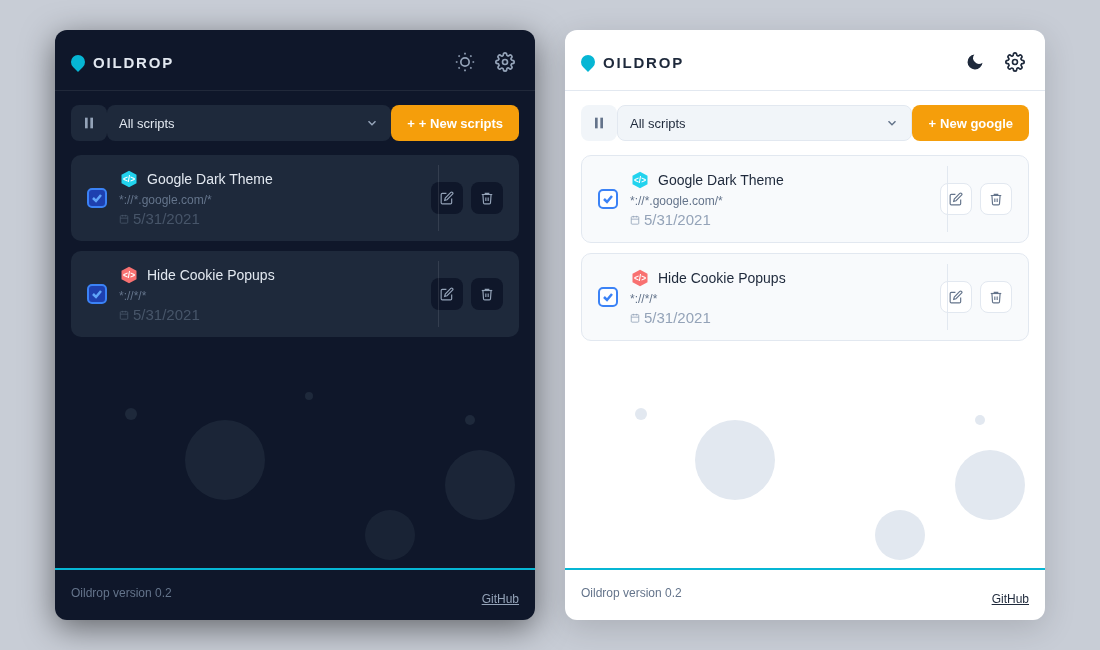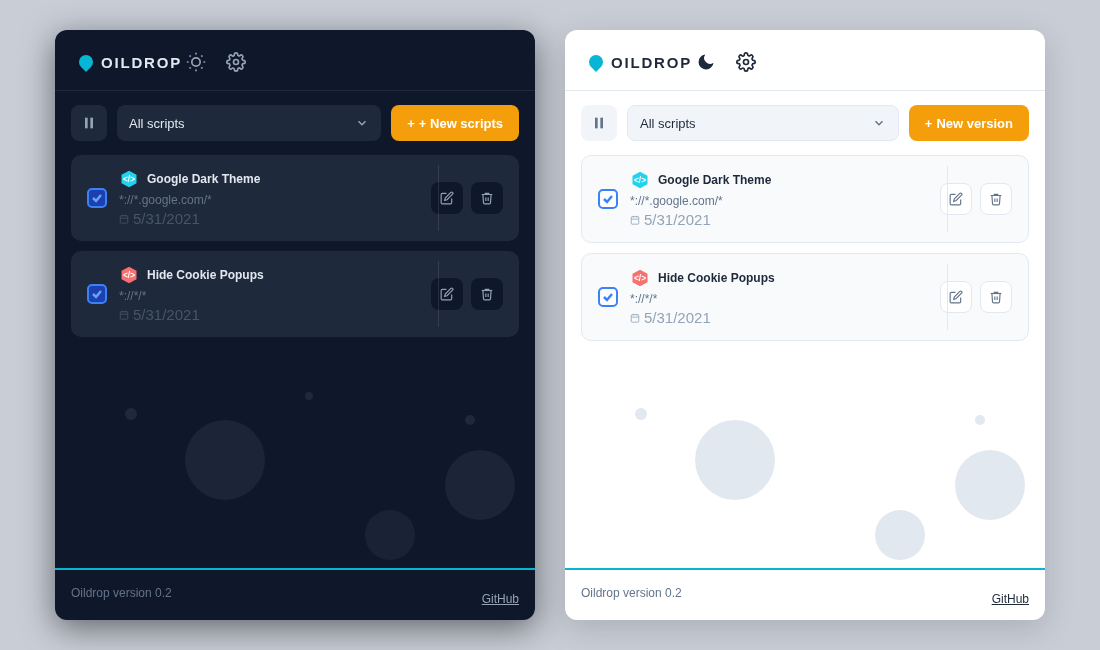--- a/index.html
+++ b/index.html
@@ -35,21 +35,22 @@
     .panel-light {
       background: #ffffff;
       color: #1e293b;
       box-shadow: 0 8px 32px rgba(0,0,0,0.15);
     }
 
     
     .panel-header {
       display: flex;
       align-items: center;
-      padding: 18px 24px 14px;
+      justify-content: space-between;
+      padding: 18px 16px 14px;
       border-bottom: 1px solid rgba(255,255,255,0.08);
     }
 
     .panel-light .panel-header {
       border-bottom: 1px solid #e2e8f0;
     }
 
     .logo-area {
       display: flex;
       align-items: center;
@@ -91,21 +92,20 @@
       background: none;
       border: none;
     }
 
     .icon-btn svg { display: block; }
 
     
     .panel-toolbar {
       display: flex;
       align-items: center;
-      gap: 10px;
       padding: 14px 16px;
     }
 
     .pause-btn {
       width: 36px;
       height: 36px;
       border-radius: 8px;
       display: flex;
       align-items: center;
       justify-content: center;
@@ -248,22 +248,22 @@
     }
 
     .script-title-row {
       display: flex;
       align-items: center;
       gap: 8px;
       margin-bottom: 4px;
     }
 
     .script-name {
-      font-size: 12px;
-      font-weight: 700;
+      font-size: 14px;
+      font-weight: 400;
     }
 
     .panel-dark .script-name { color: #e2e8f0; }
     .panel-light .script-name { color: #1e293b; }
 
     .script-url {
       font-size: 12px;
       margin-bottom: 3px;
     }
 
@@ -550,21 +550,21 @@
       </svg>
     </button>
     <button class="scripts-dropdown">
       <span class="dropdown-label">All scripts</span>
       <svg width="14" height="14" viewBox="0 0 24 24" fill="none" stroke="#64748b" stroke-width="2.5">
         <polyline points="6 9 12 15 18 9"></polyline>
       </svg>
     </button>
     <button class="new-script-btn">
       <span>+</span>
-      <span style="margin-left:-2px;">New version</span>
+      <span style="margin-left:-2px;">New google</span>
     </button>
   </div>
 
   <div class="scripts-list">
 
     <div class="script-item">
       <div class="script-checkbox checked">
         <svg width="12" height="12" viewBox="0 0 12 12" fill="none" stroke="#3b82f6" stroke-width="2.5">
           <polyline points="2 6 5 9 10 3"></polyline>
         </svg>

